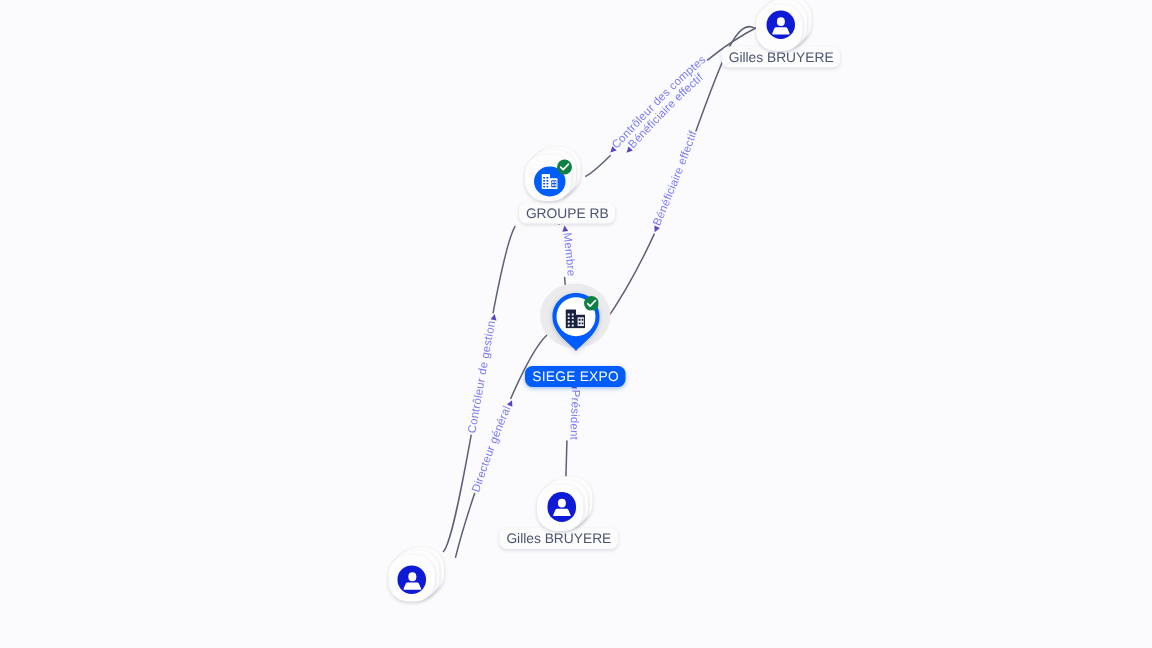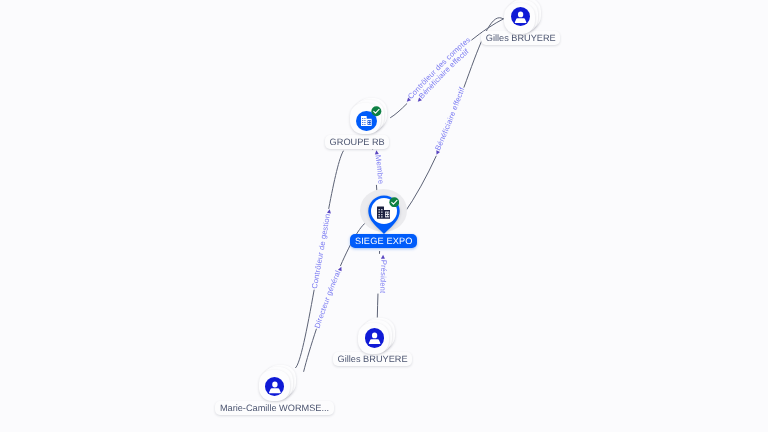--- a/index.html
+++ b/index.html
@@ -44,22 +44,22 @@
   .n-gilles{left:504.3px;top:-1.8px;width:38px;height:36px;}
   .n-gilles .iconcircle{left:6.3px;top:8.8px;width:19.2px;height:19.1px;}
 
   .n-alexis{left:357.6px;top:318.3px;width:38px;height:36px;}
   .n-alexis .iconcircle{left:7.5px;top:10.2px;width:19.2px;height:19.1px;}
 
   .n-marie{left:258.9px;top:365.2px;width:38px;height:36px;}
   .n-marie .iconcircle{left:5.8px;top:11.6px;width:19.8px;height:19.3px;}
 
   
-  .l-siege{left:350.3px;top:234px;letter-spacing:.15px;}
-  .l-groupe{left:325px;top:135px;}
+  .l-siege{left:350.3px;top:244px;letter-spacing:.15px;}
+  .l-groupe{left:346px;top:135px;}
   .l-gilles{left:481.2px;top:30.6px;}
   .l-alexis{left:333px;top:352.2px;}
   .l-marie{left:215.3px;top:400.6px;}
 </style>
 </head>
 <body>
 
 <div id="stage">
 
   <svg class="graph" viewBox="0 0 768 432">
@@ -189,15 +189,14 @@
         <rect x="8.7" y="5.7" width="6.6" height="7.3" rx="3.3" fill="#ffffff"></rect>
         <path d="M4.8 19.1 L6.6 14.9 a1.6 1.6 0 0 1 1.45 -0.9 h7.9 a1.6 1.6 0 0 1 1.45 0.9 L19.2 19.1 a0.7 0.7 0 0 1 -0.62 1.05 h-13.16 a0.7 0.7 0 0 1 -0.62 -1.05 z" fill="#ffffff"></path>
       </svg>
     </div>
   </div>
 
   <div class="nodelabel sel l-siege">SIEGE EXPO</div>
   <div class="nodelabel l-groupe">GROUPE RB</div>
   <div class="nodelabel l-gilles">Gilles BRUYERE</div>
   <div class="nodelabel l-alexis">Gilles BRUYERE</div>
-  <div class="nodelabel l-marie">Marie-Camille WORMSE...</div>
 
 </div>
 
 </body></html>

